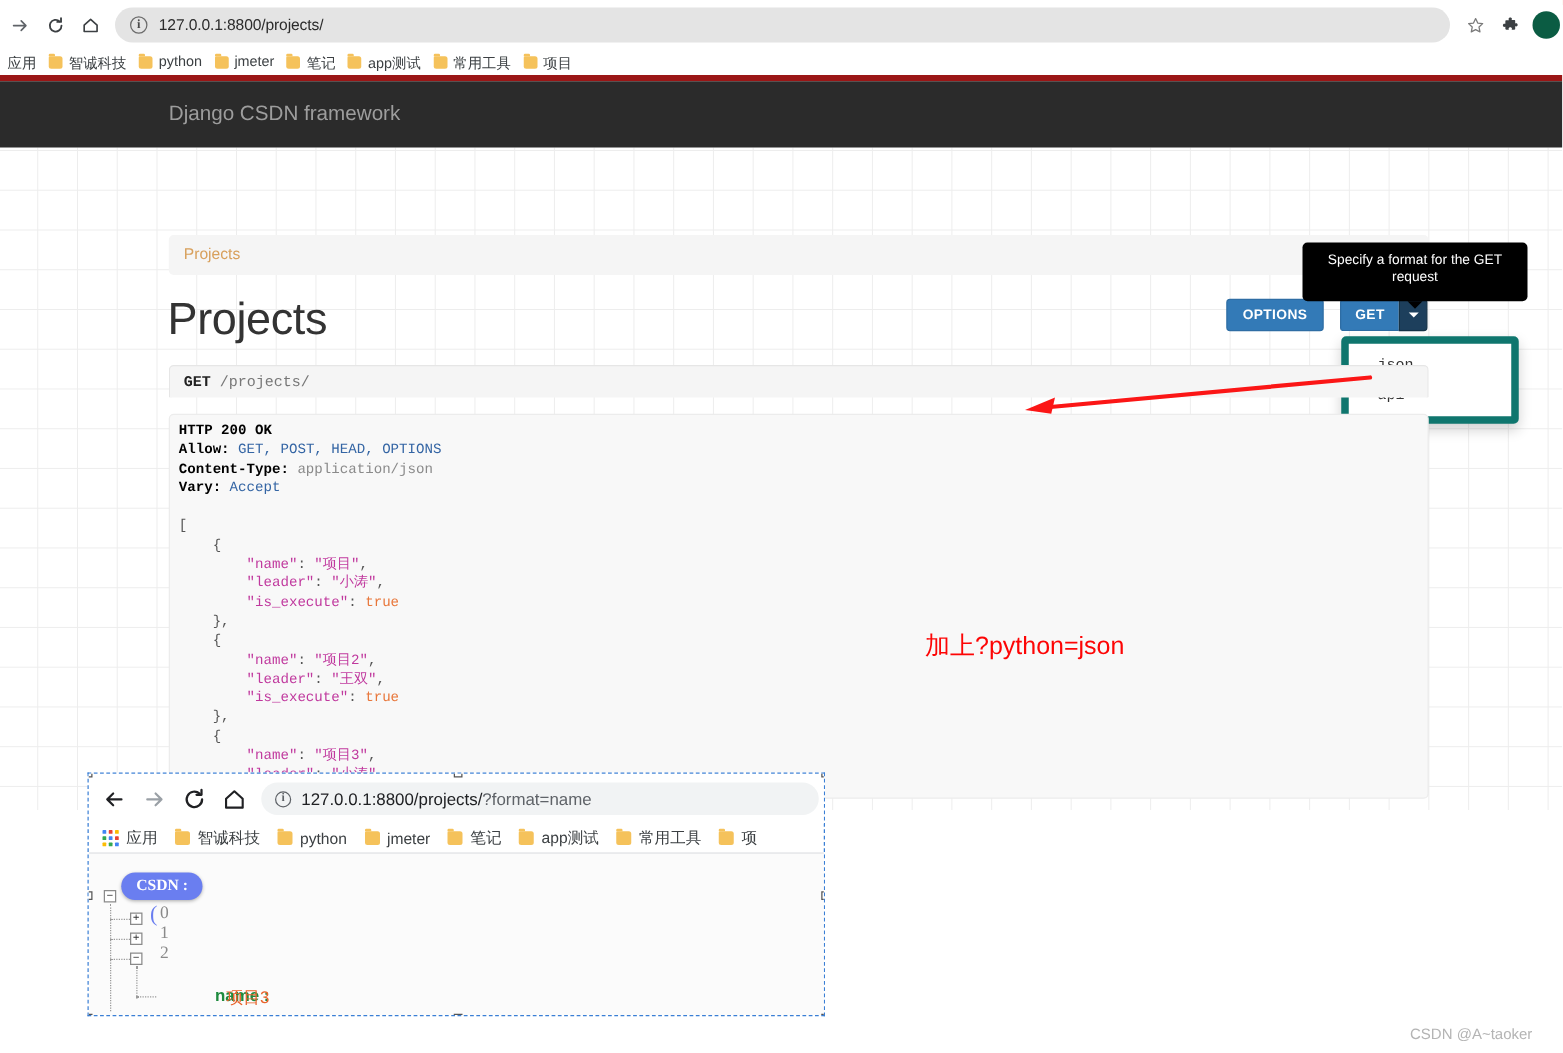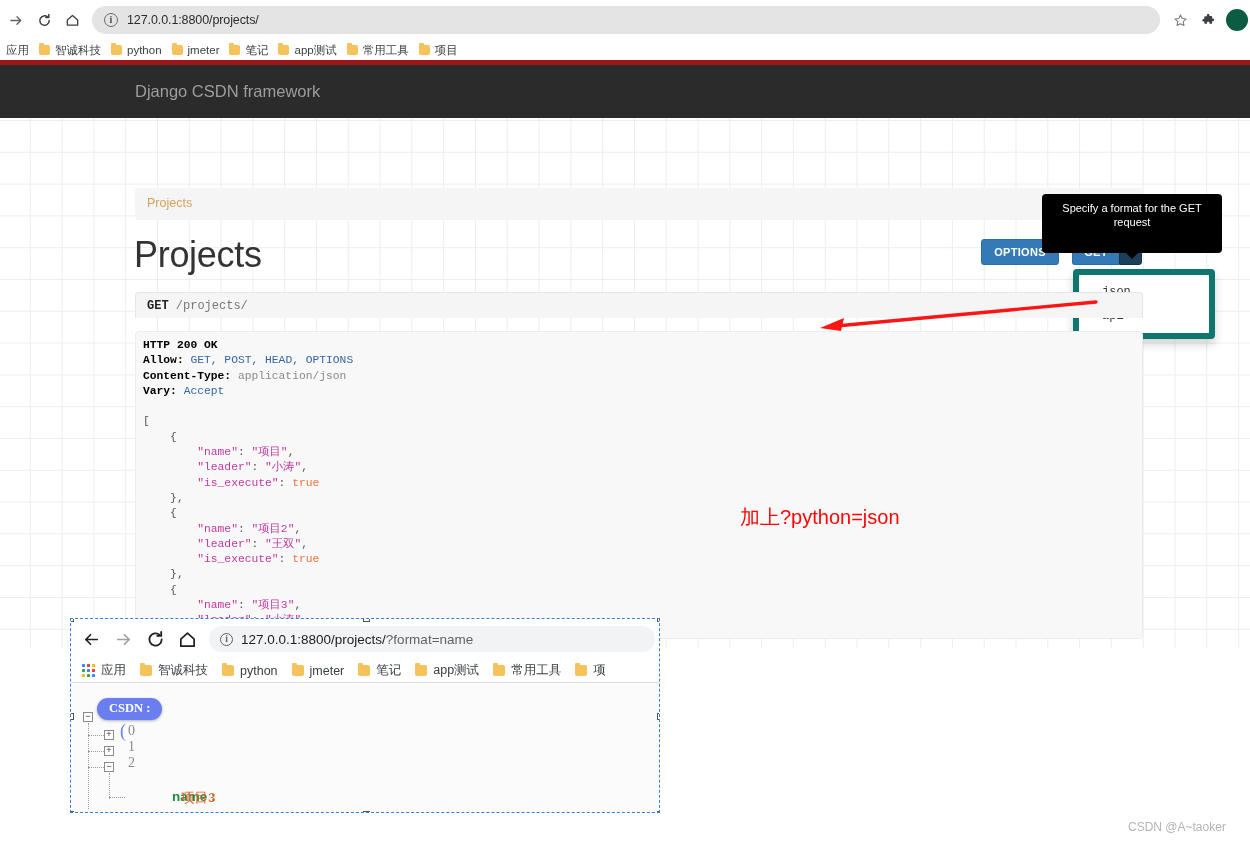--- a/index.html
+++ b/index.html
@@ -228,21 +228,21 @@
     border-top:4px solid #ffffff;
   }
 
   
   .tooltip {
     position: absolute;
     left: 1042px; top: 134px;
     width: 180px;
     background: #000000;
     border-radius: 4px;
-    padding: 7px 8px 24px;
+    padding: 7px 8px 12px;
     color: #ffffff;
     font-size: 11px;
     line-height: 14px;
     text-align: center;
   }
   .tooltip::after {
     content:"";
     position:absolute;
     left: 50%; bottom: -6px;
     margin-left:-6px;

